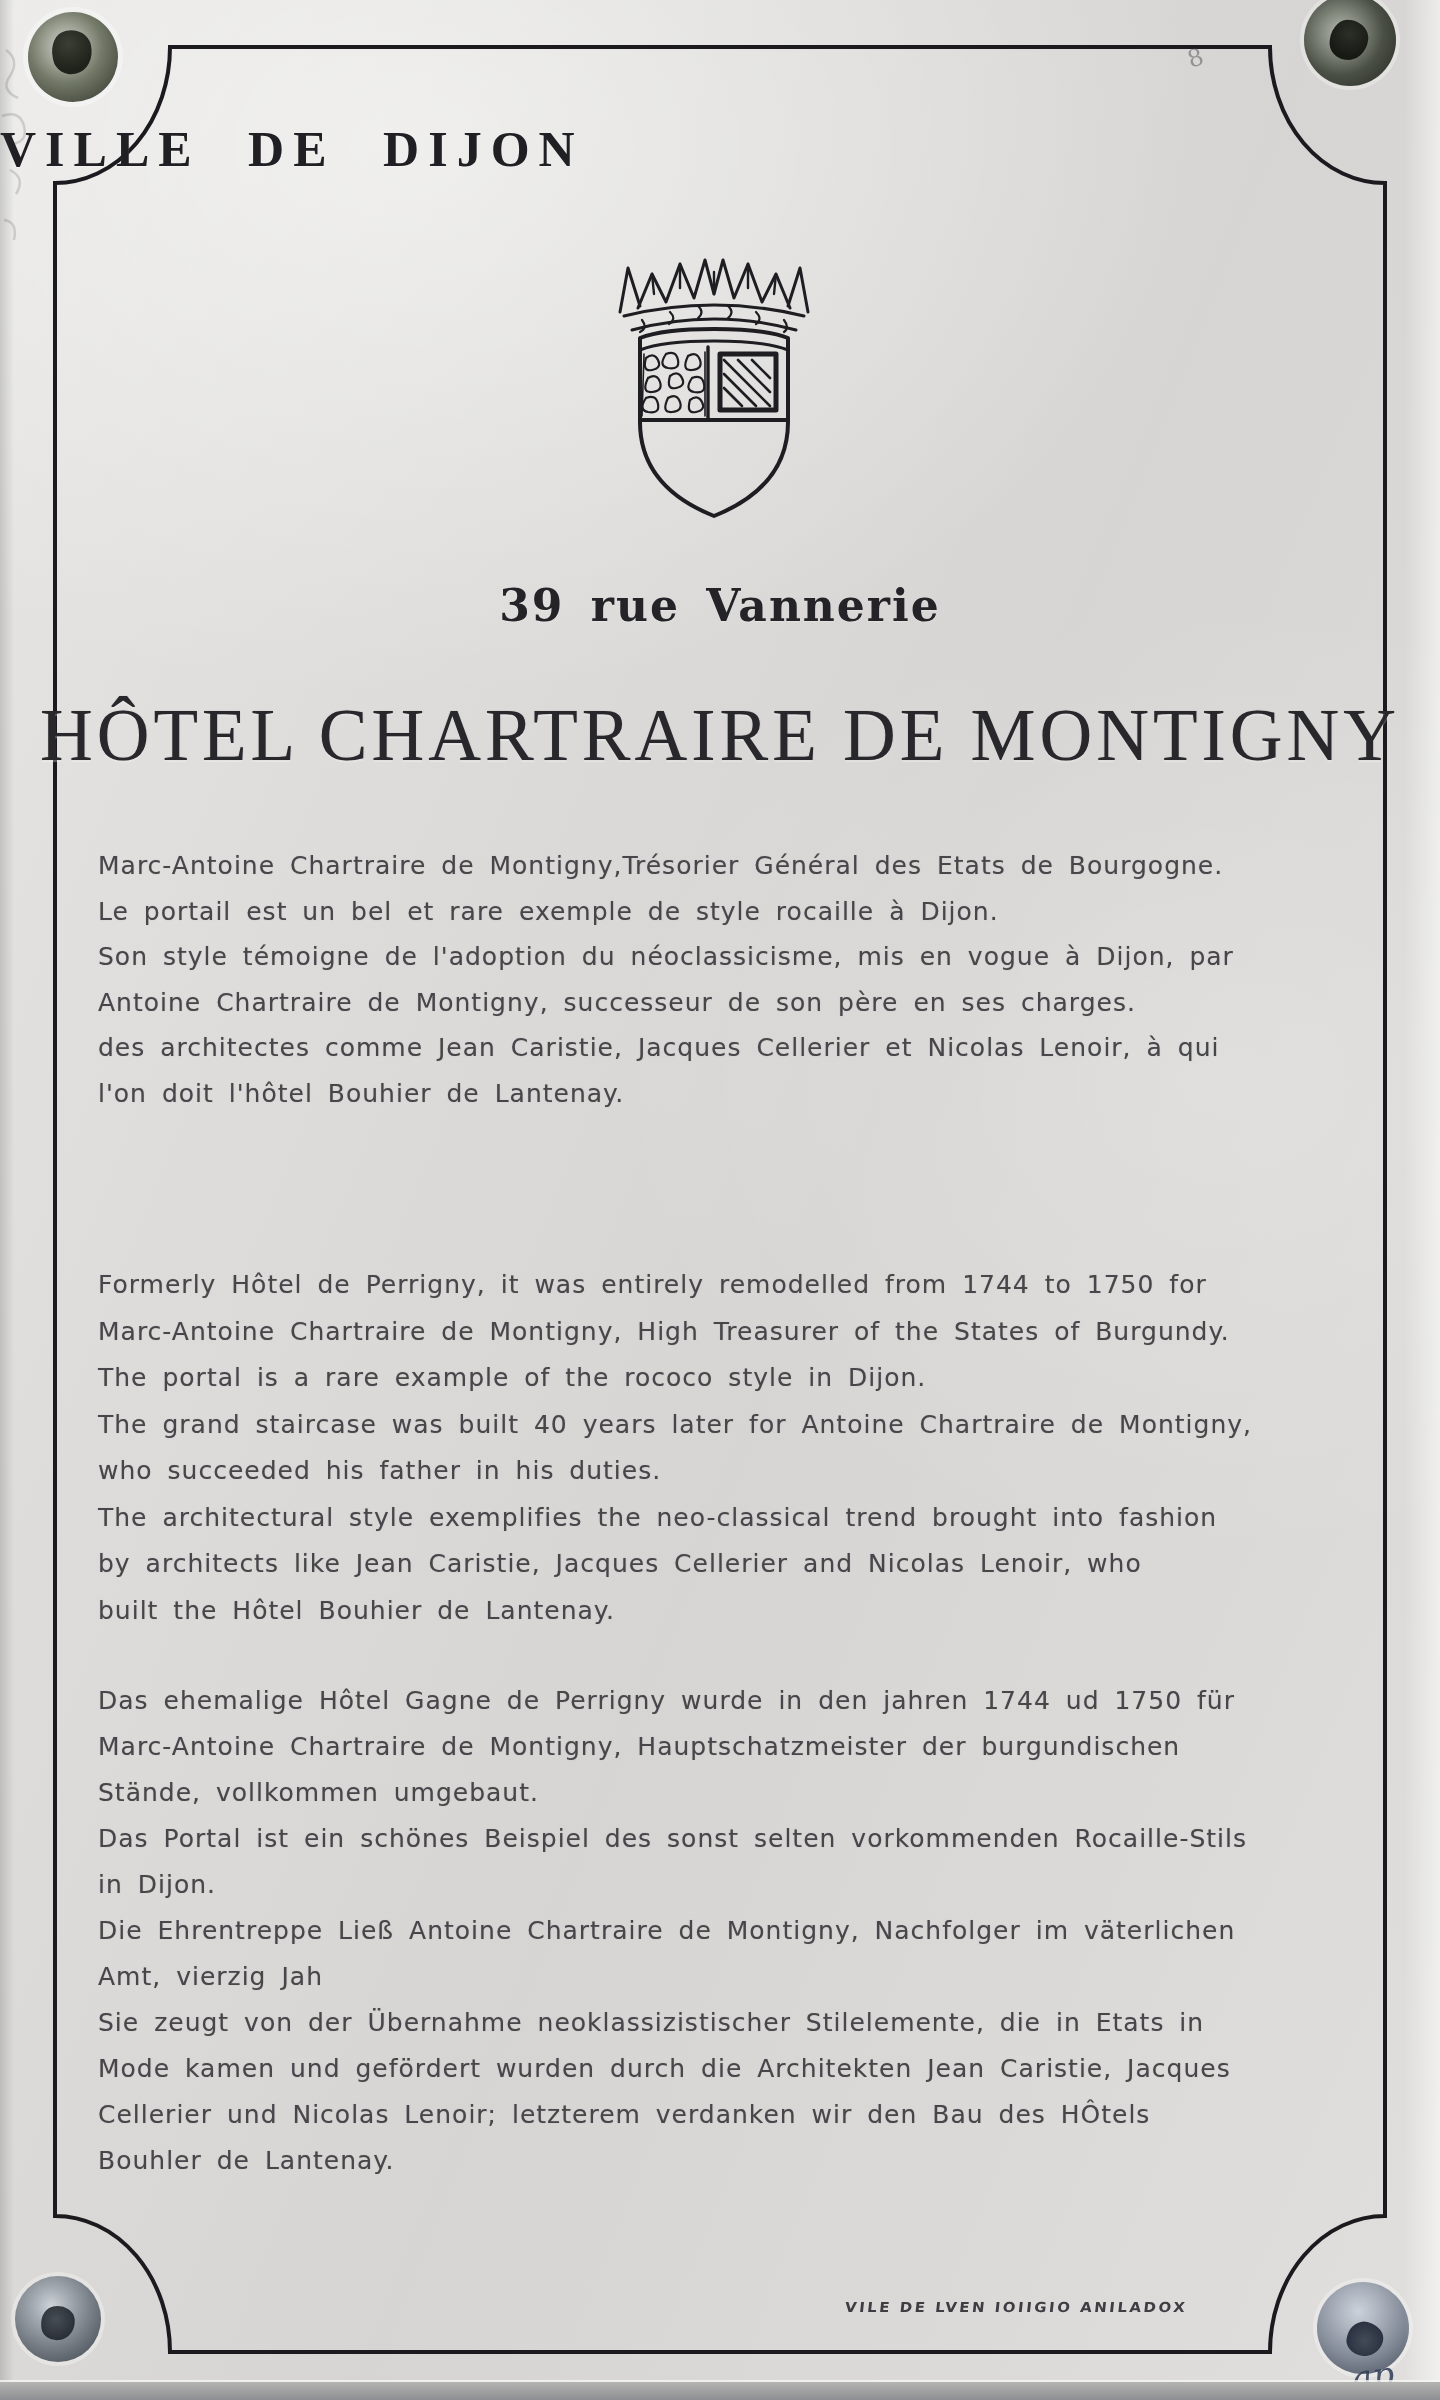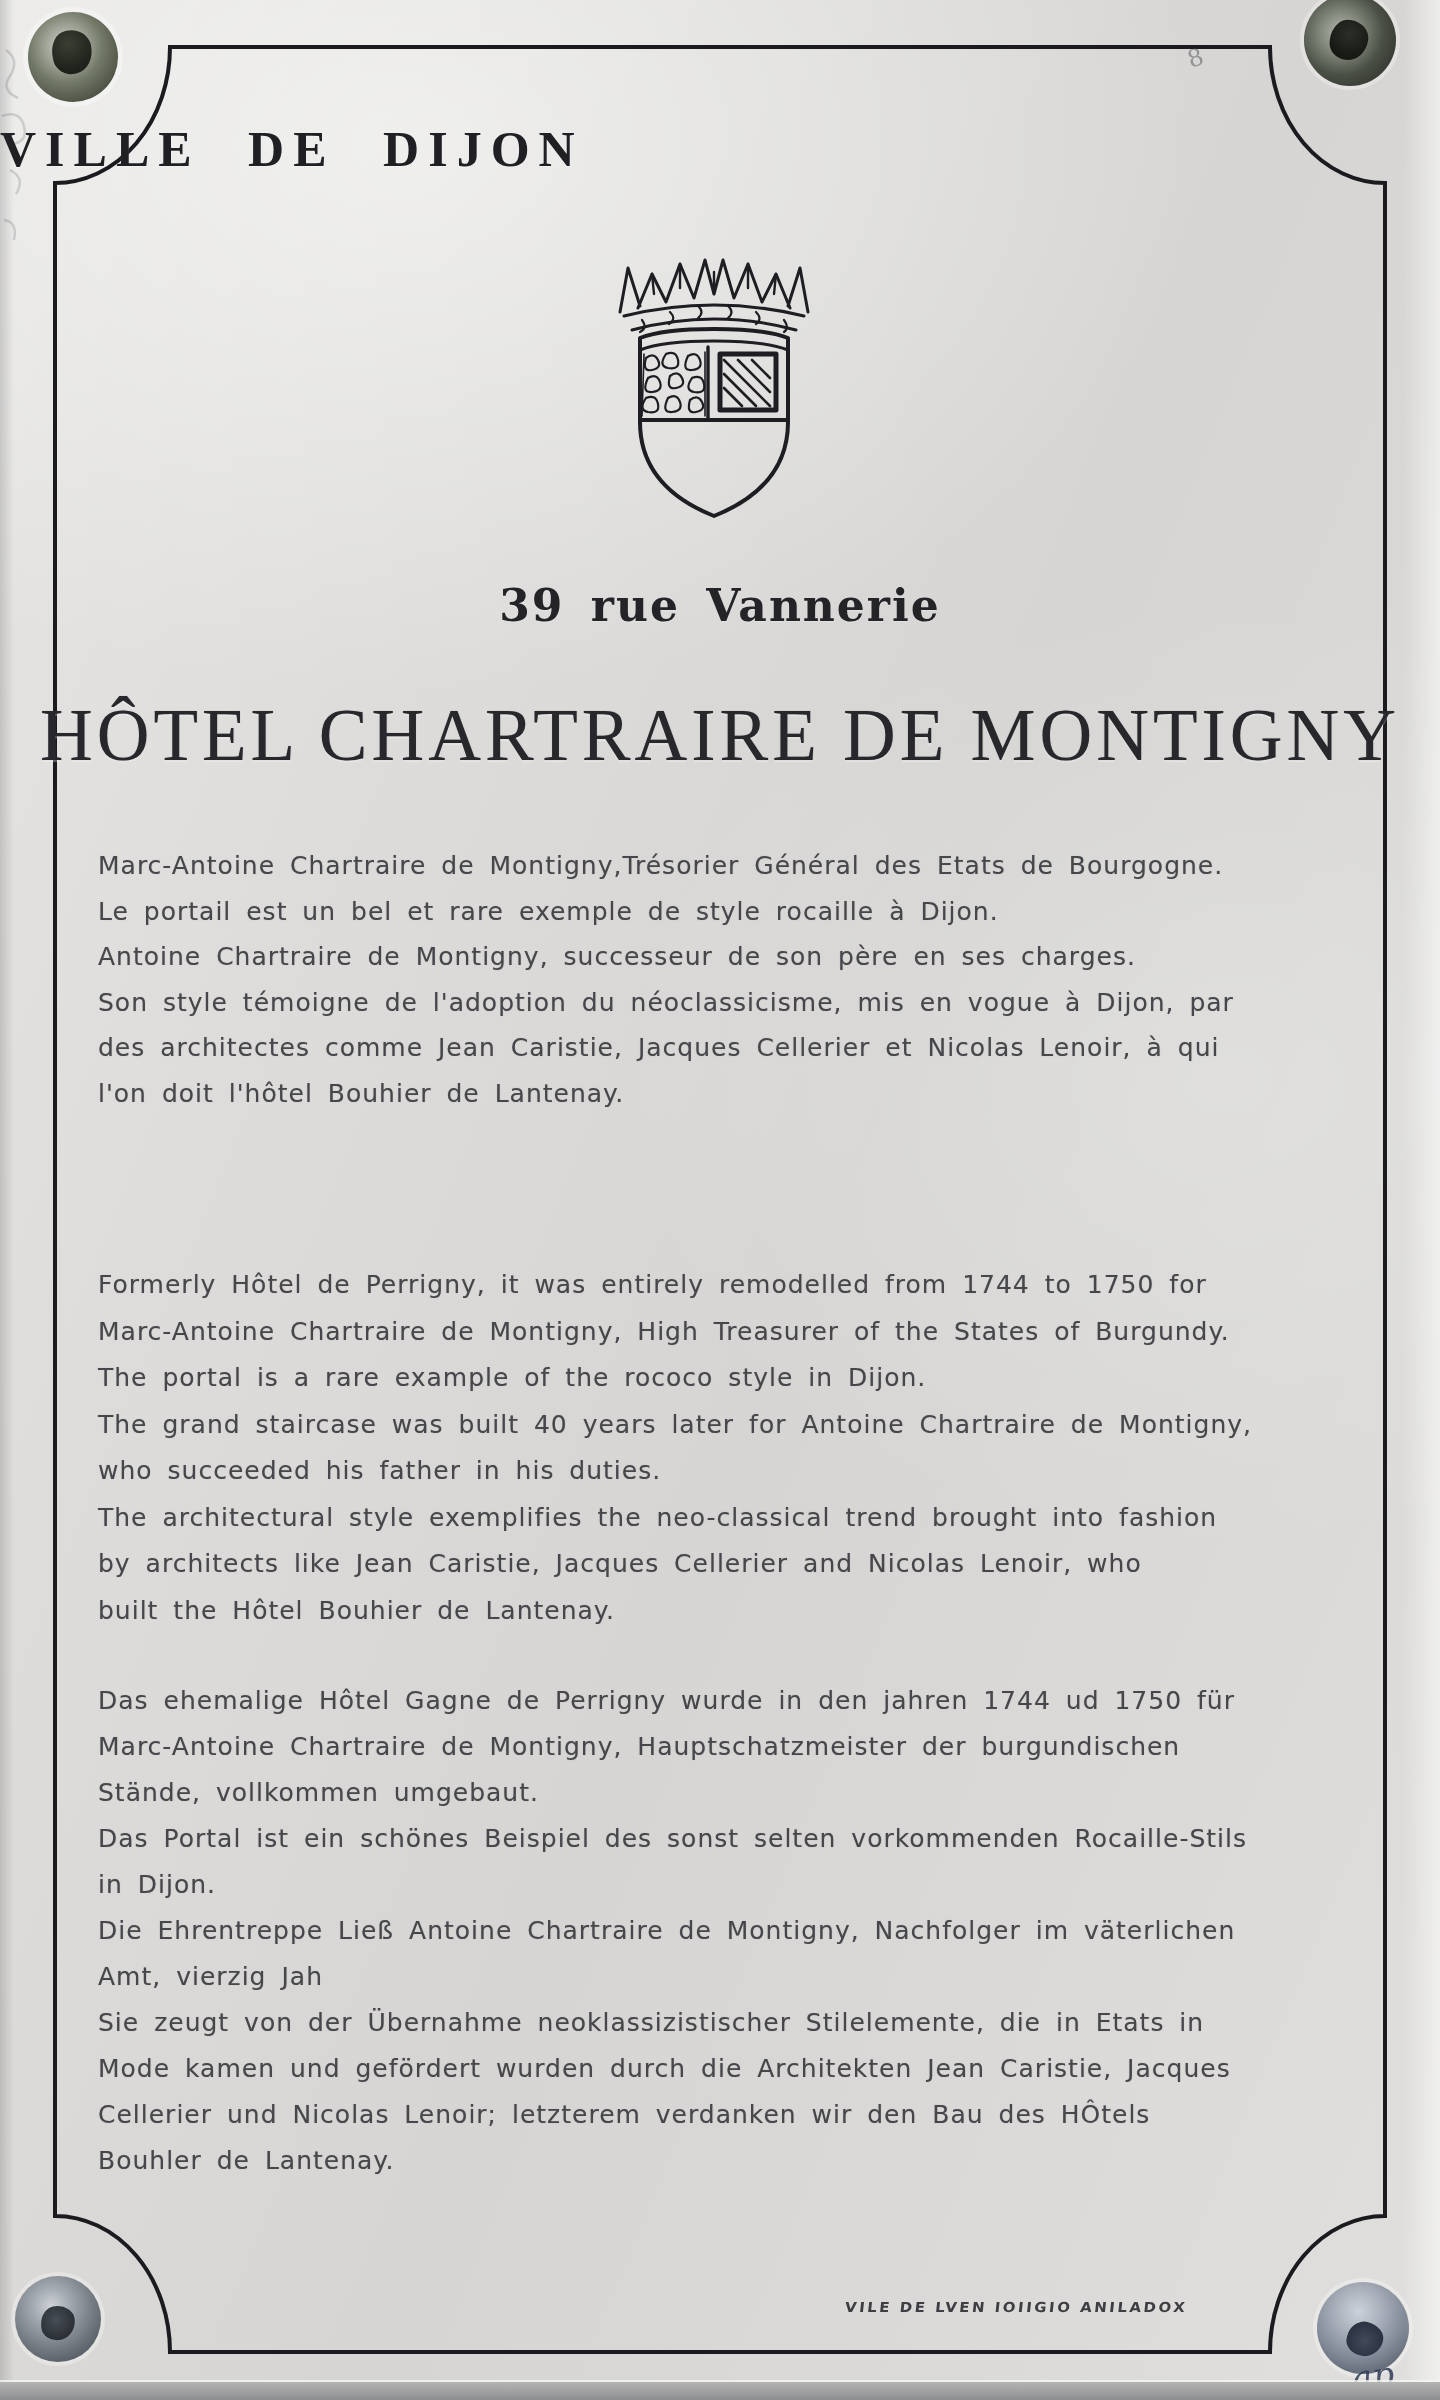--- a/index.html
+++ b/index.html
@@ -183,22 +183,22 @@
       </g>
     </g>
   </svg>
 
   <div class="address">39 rue Vannerie</div>
   <div class="main-title">HÔTEL CHARTRAIRE DE MONTIGNY</div>
 
   <div class="para para-french">
       <div class="tline">Marc-Antoine Chartraire de Montigny,Trésorier Général des Etats de Bourgogne.</div>
       <div class="tline">Le portail est un bel et rare exemple de style rocaille à Dijon.</div>
+      <div class="tline">Son style témoigne de l'adoption du néoclassicisme, mis en vogue à Dijon, par</div>
       <div class="tline">Antoine Chartraire de Montigny, successeur de son père en ses charges.</div>
-      <div class="tline">Son style témoigne de l'adoption du néoclassicisme, mis en vogue à Dijon, par</div>
       <div class="tline">des architectes comme Jean Caristie, Jacques Cellerier et Nicolas Lenoir, à qui</div>
       <div class="tline">l'on doit l'hôtel Bouhier de Lantenay.</div>
     </div>
   <div class="para para-english">
       <div class="tline">Formerly Hôtel de Perrigny, it was entirely remodelled from 1744 to 1750 for</div>
       <div class="tline">Marc-Antoine Chartraire de Montigny, High Treasurer of the States of Burgundy.</div>
       <div class="tline">The portal is a rare example of the rococo style in Dijon.</div>
       <div class="tline">The grand staircase was built 40 years later for Antoine Chartraire de Montigny,</div>
       <div class="tline">who succeeded his father in his duties.</div>
       <div class="tline">The architectural style exemplifies the neo-classical trend brought into fashion</div>

